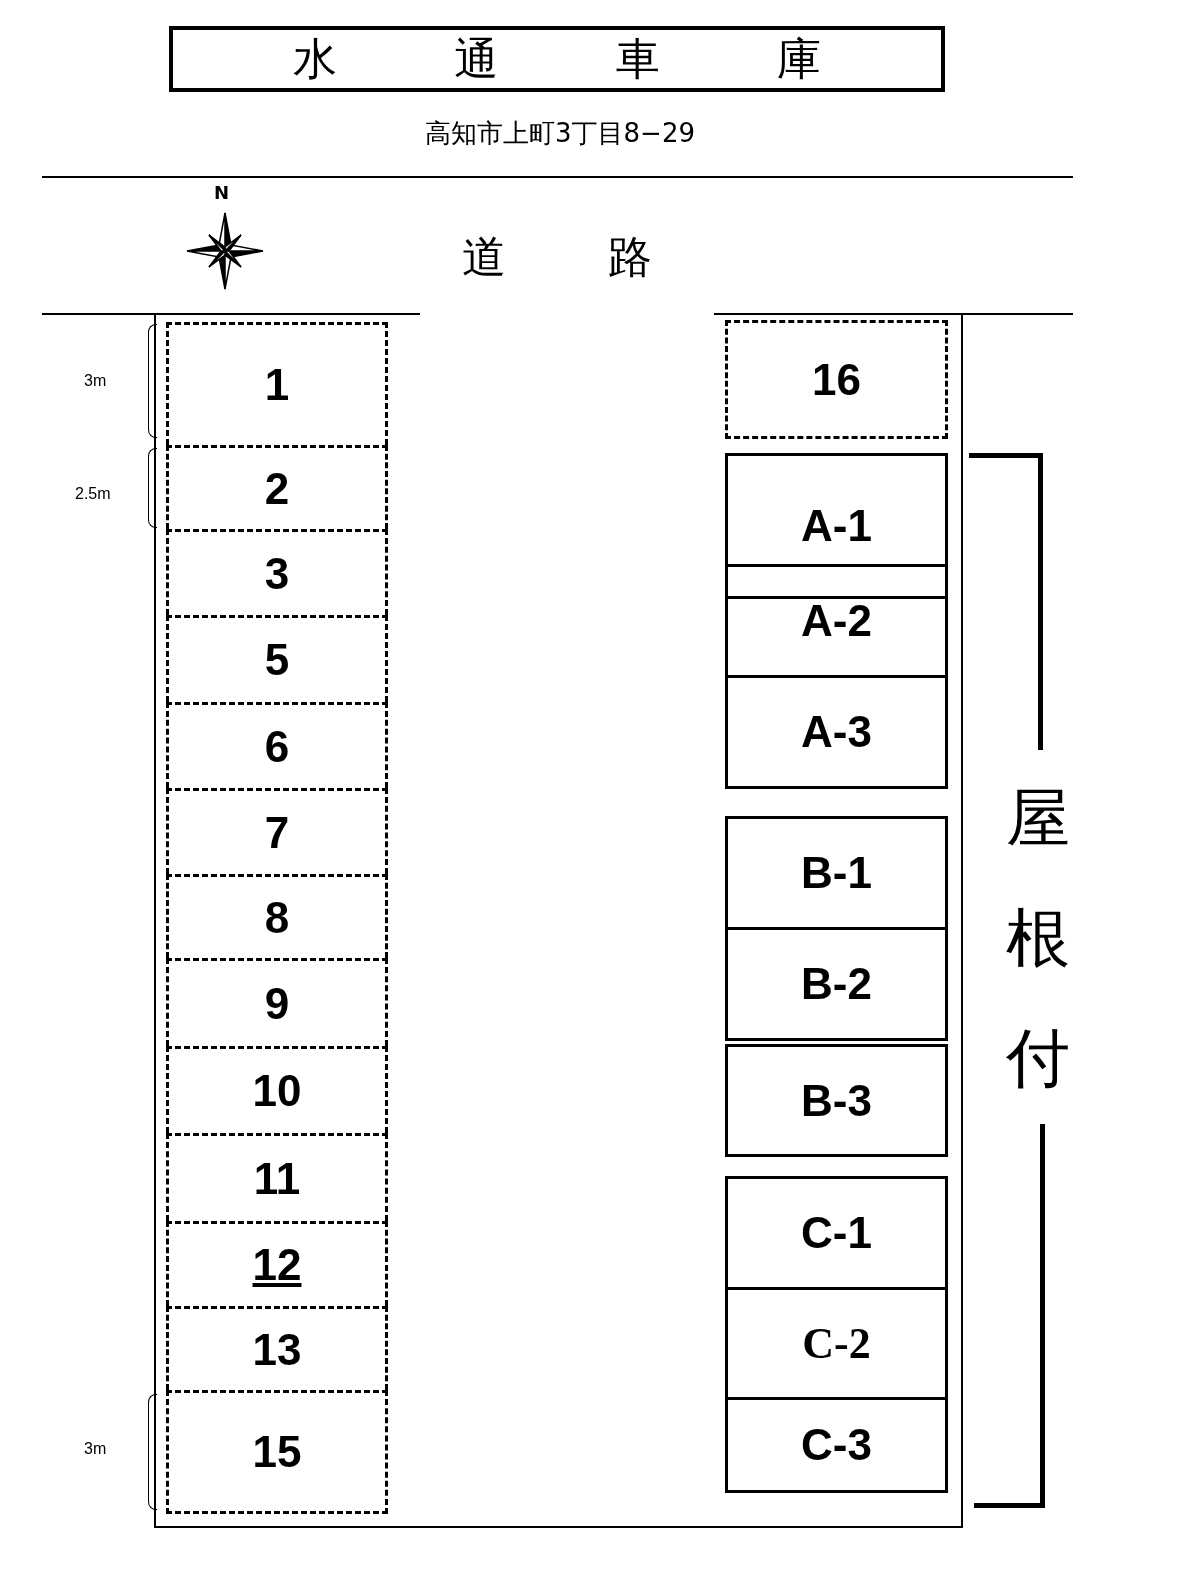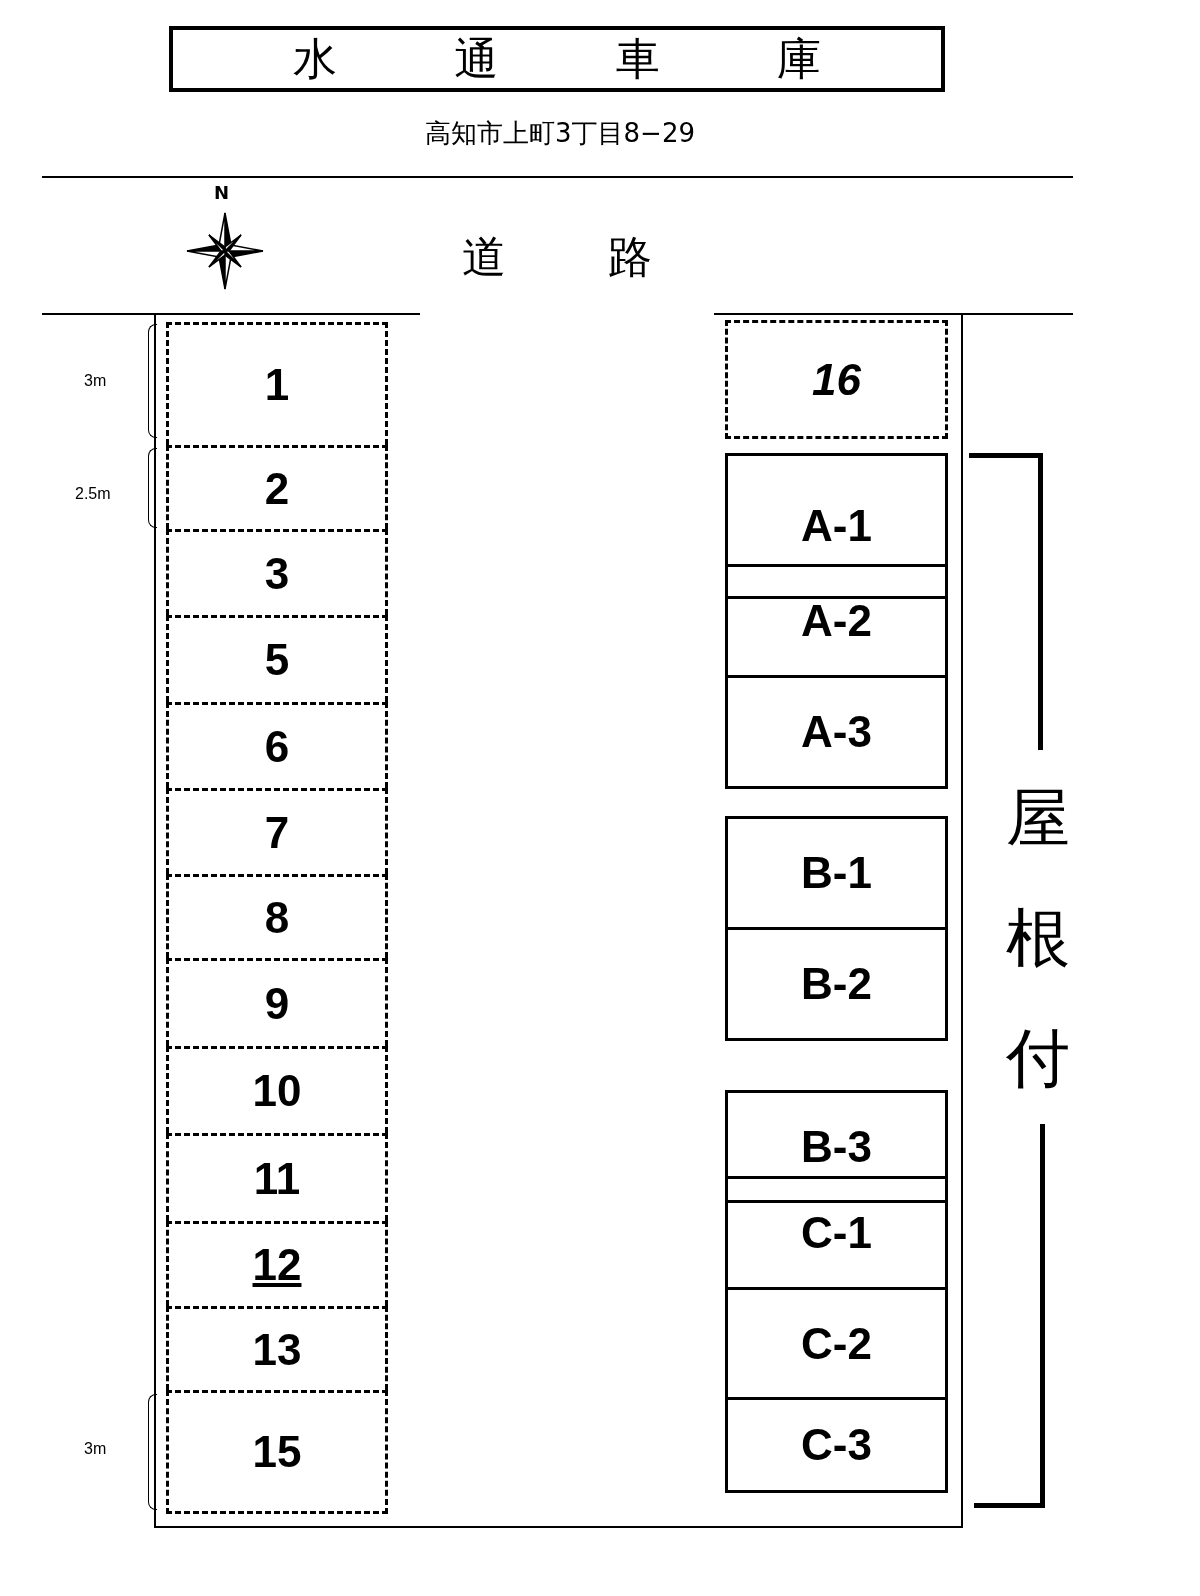--- a/index.html
+++ b/index.html
@@ -11,21 +11,21 @@
   .hline{background:#000;height:2px;}
   .vline{background:#000;width:2px;}
   .road-label{top:228px;font-size:44px;}
   .north{left:214px;top:182px;font-size:18px;font-weight:bold;}
   .slot-l{left:166px;width:222px;box-sizing:border-box;display:flex;align-items:center;justify-content:center;
     border-left:3px dashed #000;border-right:3px dashed #000;border-top:3px dashed #000;
     font-family:"Liberation Sans",sans-serif;font-weight:bold;font-size:44px;}
   .slot-l.last{border-bottom:3px dashed #000;}
   .slot-r{left:725px;width:223px;box-sizing:border-box;display:flex;align-items:center;justify-content:center;
     font-family:"Liberation Sans",sans-serif;font-weight:bold;font-size:44px;border:3px solid #000;}
-  .slot-r.dashed{border:3px dashed #000;font-style:italic;}
+  .slot-r.dashed{border:3px dashed #000;}
   .dim{font-size:16px;font-family:"Liberation Sans",sans-serif;}
   .brace{border:1.5px solid #000;border-right:none;border-radius:8px 0 0 8px;width:8px;}
   .roof-char{left:1000px;font-size:64px;width:76px;text-align:center;}
 </style>
 </head>
 <body>
 
 <div class="abs title-box">
   <span class="title-char">水</span>
   <span class="title-char">通</span>
@@ -126,28 +126,28 @@
 <div class="abs slot-r" style="top:675px;height:114px;">
     <span>A-3</span>
   </div>
 
 <div class="abs slot-r" style="top:816px;height:114px;">
     <span>B-1</span>
   </div>
 <div class="abs slot-r" style="top:927px;height:114px;">
     <span>B-2</span>
   </div>
-<div class="abs slot-r" style="top:1090px;height:113px;">
+<div class="abs slot-r" style="top:1044px;height:113px;">
     <span>B-3</span>
   </div>
 
 <div class="abs slot-r" style="top:1176px;height:114px;">
     <span>C-1</span>
   </div>
-<div class="abs slot-r" style="top:1287px;height:113px;">
+<div class="abs slot-r" style="top:1287px;height:113px;font-family:Liberation Serif, serif;">
     <span>C-2</span>
   </div>
 <div class="abs slot-r" style="top:1397px;height:96px;">
     <span>C-3</span>
   </div>
 
 <div class="abs" style="left:969px;top:453px;width:74px;height:5px;background:#000;"></div>
 <div class="abs" style="left:1038px;top:453px;width:5px;height:297px;background:#000;"></div>
 <div class="abs" style="left:1040px;top:1124px;width:5px;height:384px;background:#000;"></div>
 <div class="abs" style="left:974px;top:1503px;width:71px;height:5px;background:#000;"></div>

